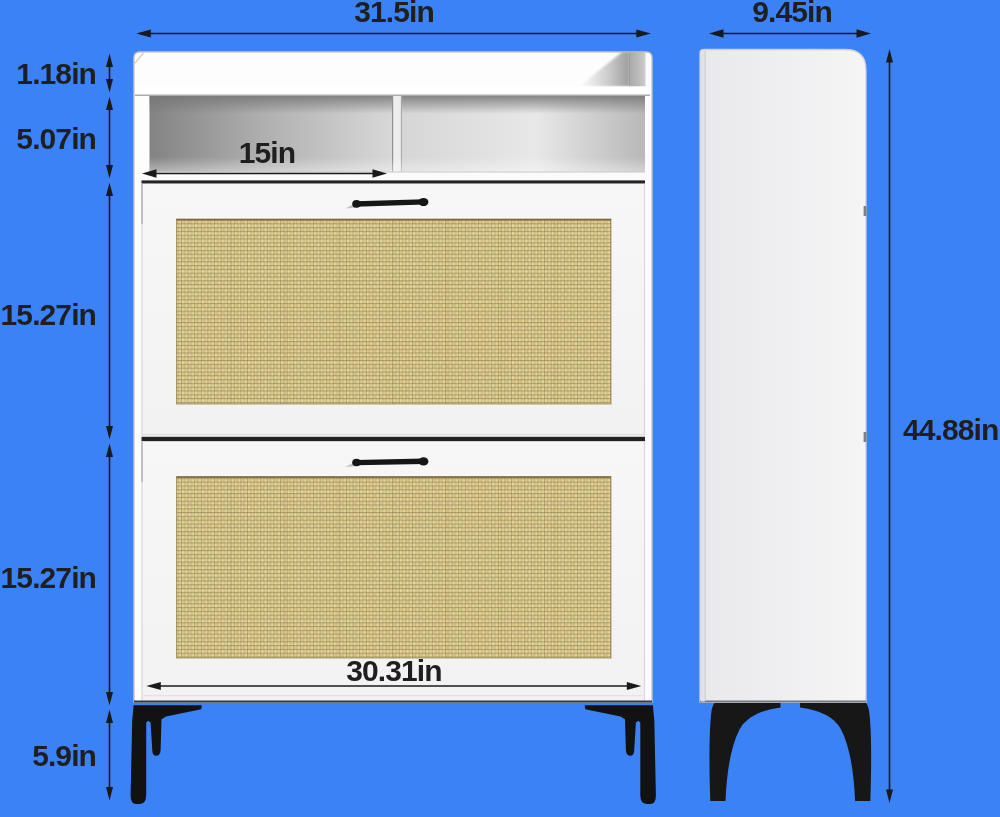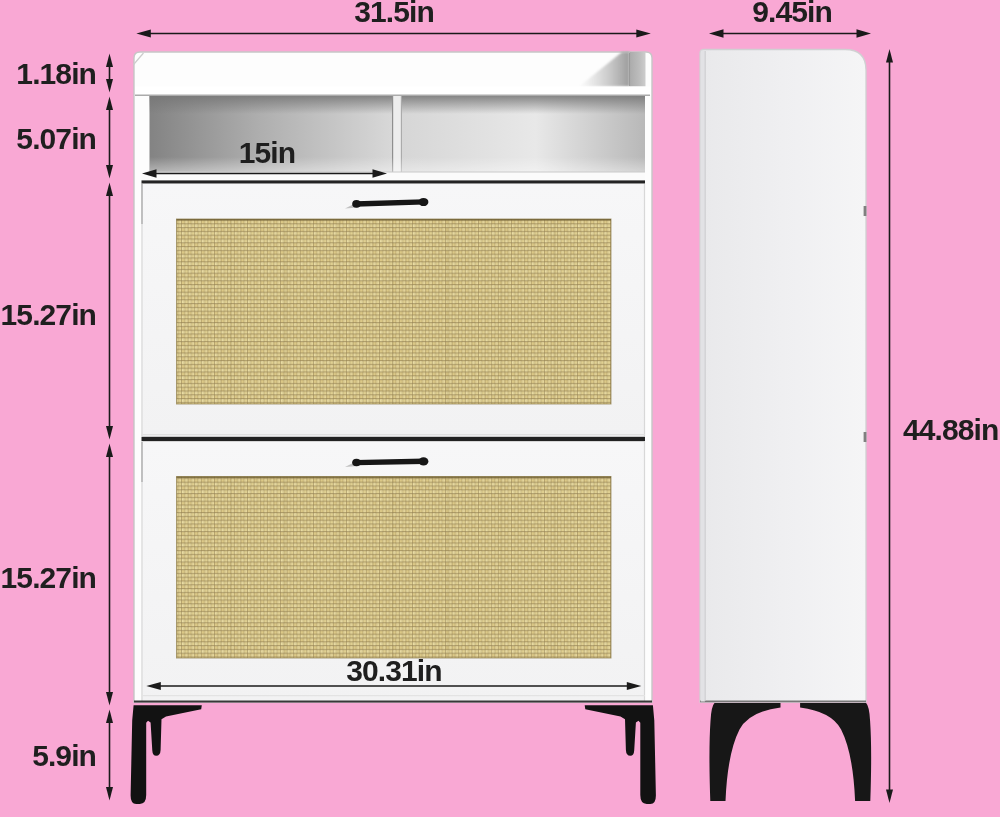--- a/index.html
+++ b/index.html
@@ -1,16 +1,16 @@
 <!DOCTYPE html>
 <html><head>
 <meta charset="utf-8">
 <style>
   html,body{margin:0;padding:0;background:#ffffff;}
-  #stage{position:relative;width:1000px;height:817px;background:#f9a8d4;overflow:hidden;}
+  #stage{position:relative;width:1000px;height:817px;background:#3b82f6;overflow:hidden;}
   svg{display:block;}
   text{font-family:"Liberation Sans",sans-serif;font-weight:bold;fill:#1f1f1f;}
 </style>
 </head>
 <body>
 
 <div id="stage">
 <svg width="1000" height="817" viewBox="0 0 1000 817">
 <defs>
   <pattern id="rattan" width="6.6" height="7.6" patternUnits="userSpaceOnUse">

